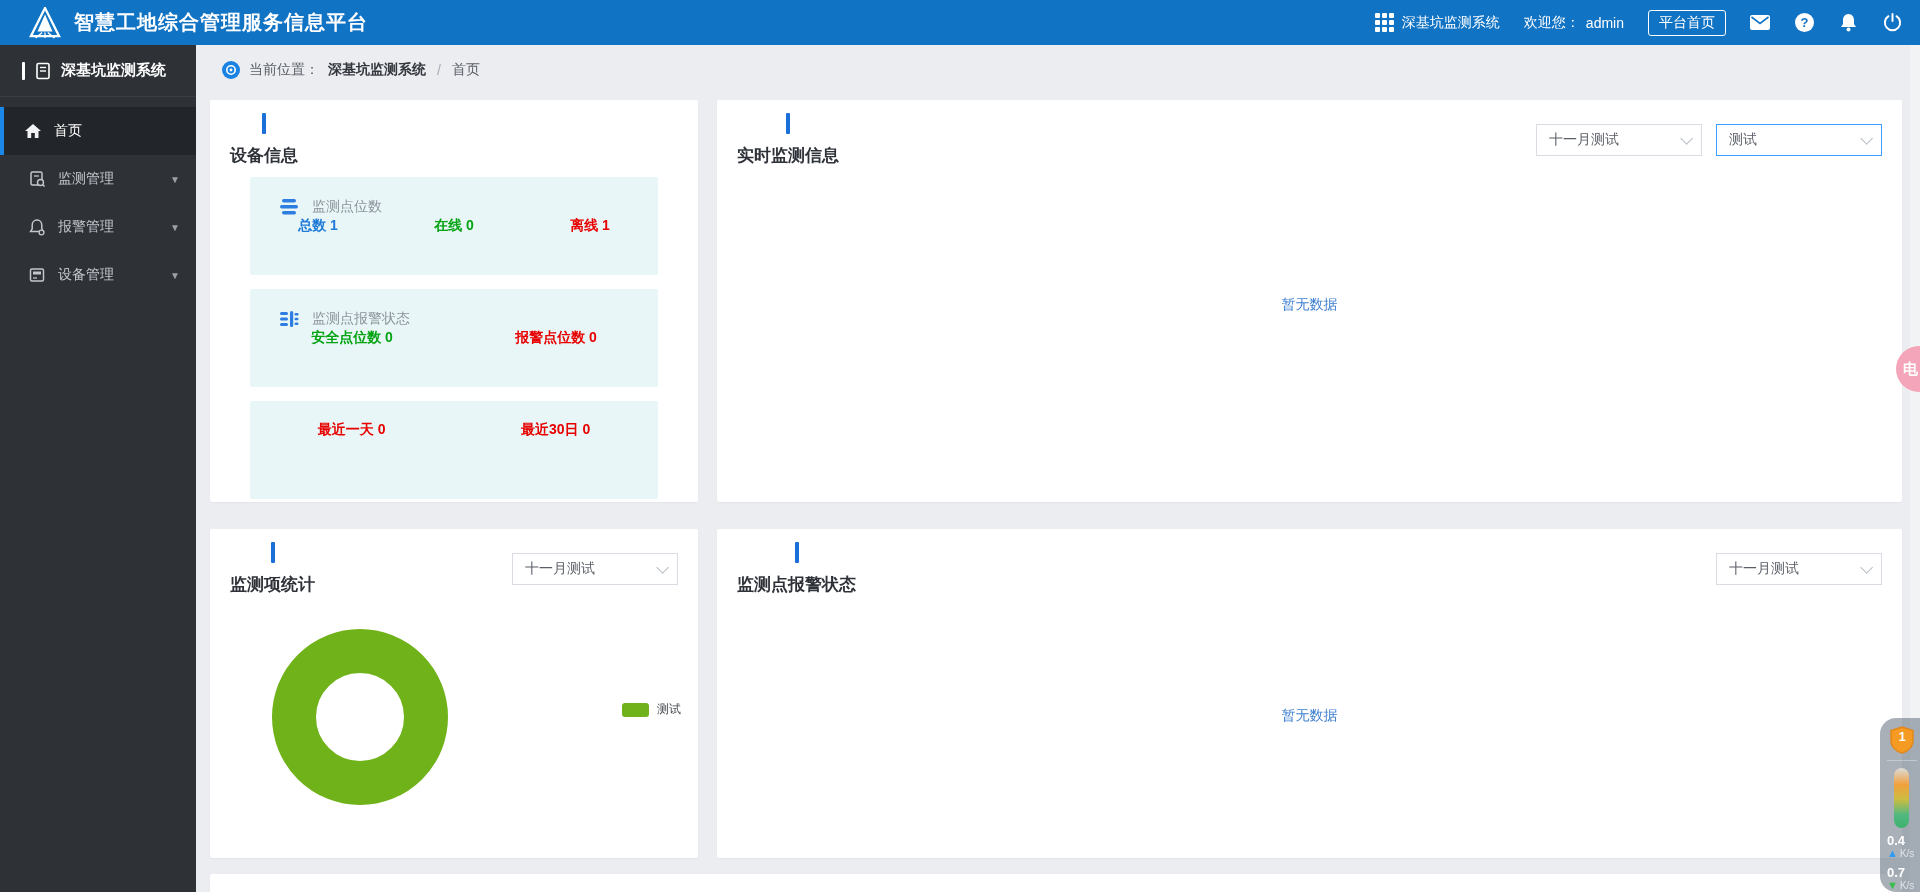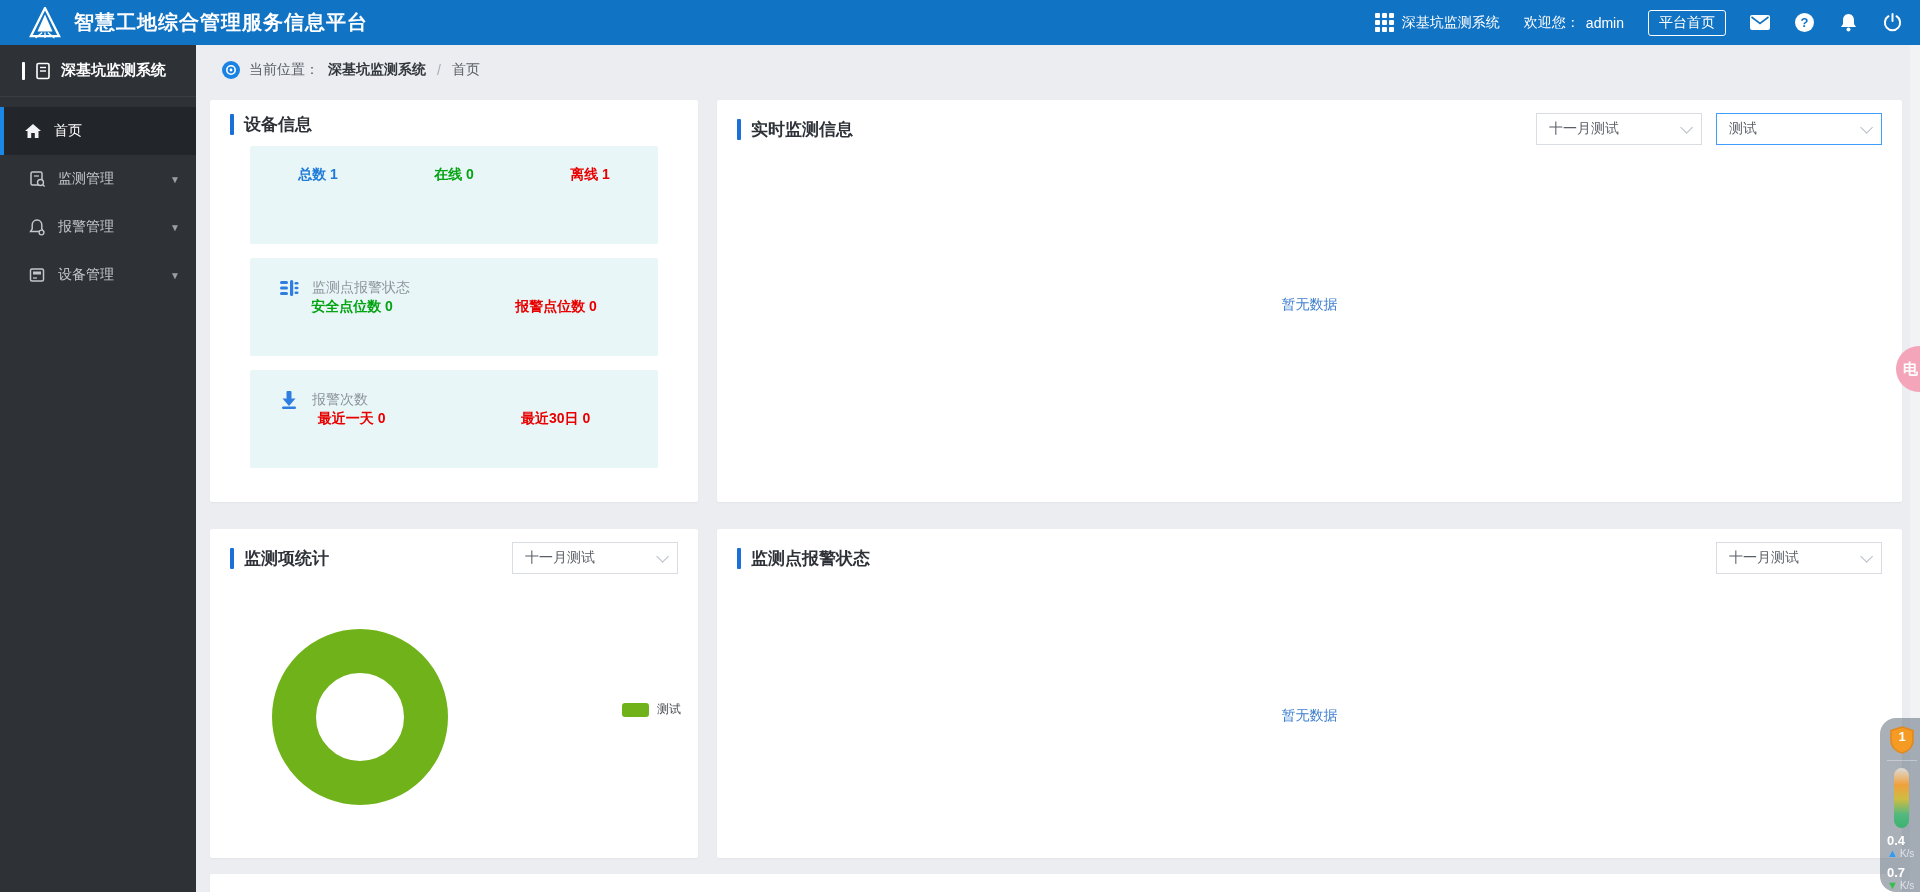--- a/index.html
+++ b/index.html
@@ -35,21 +35,21 @@
 
   
   .main { position:absolute; left:196px; top:45px; width:1724px; height:847px; background:#ebedf1; }
   .breadcrumb { position:absolute; left:26px; top:16px; display:flex; align-items:center; gap:9px;
     font-size:14px; color:#5a5f66; }
   .breadcrumb b { color:#33373d; }
   .crumb-sep { color:#a7adb5; margin:0 2px; }
 
   .card { position:absolute; background:#fff; border-radius:2px; box-shadow:0 1px 2px rgba(0,0,0,0.04); }
   .card-head { display:flex; align-items:center; justify-content:space-between; padding:13px 20px 10px 20px; }
-  .card-title { display:flex; align-items:center; gap:10px; font-size:17px; font-weight:bold; color:#2e3238; }
+  .card-title { display:flex; align-items:center; gap:10px; font-size:17px; font-weight:bold; color:#2e3238;flex-direction:column; }
   .tbar { width:4px; height:21px; background:#1a6fd8; border-radius:1px; }
 
   .select { height:32px; border:1px solid #d9dce3; border-radius:0; background:#fff;
     display:flex; align-items:center; justify-content:space-between; padding:0 12px; width:166px;
     font-size:14px; color:#5a5e66; cursor:pointer; }
   .select.focused { border-color:#3f9eff; }
   .chev { width:9px; height:9px; border-right:1.6px solid #b9bfc8; border-bottom:1.6px solid #b9bfc8;
     transform:rotate(45deg) translateY(-3px); }
 
   
@@ -217,20 +217,28 @@
 
   <div class="card" style="left:14px; top:55px; width:488px; height:402px;">
     <div class="card-head">
       <div class="card-title">
         <span class="tbar"></span>
         <span>设备信息</span>
       </div>
     </div>
 
     <div class="panel">
+      <div class="panel-label">
+        <svg class="pi" viewBox="0 0 22 20">
+          <rect x="4" y="2" width="14" height="3.4" rx="1.7" fill="#2e7de0"></rect>
+          <rect x="2" y="8" width="18" height="3.4" rx="1.7" fill="#2e7de0"></rect>
+          <rect x="4" y="14" width="14" height="3.4" rx="1.7" fill="#2e7de0"></rect>
+        </svg>
+        <span>监测点位数</span>
+      </div>
       <div class="panel-stats">
         <span class="stat c-blue"><span>总数</span> <span>1</span></span>
         <span class="stat c-green"><span>在线</span> <span>0</span></span>
         <span class="stat c-red"><span>离线</span> <span>1</span></span>
       </div>
     </div>
 
     <div class="panel">
       <div class="panel-label">
         <svg class="pi" viewBox="0 0 22 20">
@@ -244,28 +252,20 @@
         </svg>
         <span>监测点报警状态</span>
       </div>
       <div class="panel-stats">
         <span class="stat c-green"><span>安全点位数</span> <span>0</span></span>
         <span class="stat c-red"><span>报警点位数</span> <span>0</span></span>
       </div>
     </div>
 
     <div class="panel">
-      <div class="panel-label">
-        <svg class="pi" viewBox="0 0 22 20">
-          <rect x="8.5" y="1" width="5" height="8" rx="1" fill="#2e7de0"></rect>
-          <polygon points="11,16 4.5,8.5 17.5,8.5" fill="#2e7de0"></polygon>
-          <rect x="4" y="16.5" width="14" height="2.6" rx="1.3" fill="#2e7de0"></rect>
-        </svg>
-        <span>报警次数</span>
-      </div>
       <div class="panel-stats">
         <span class="stat c-red"><span>最近一天</span> <span>0</span></span>
         <span class="stat c-red"><span>最近30日</span> <span>0</span></span>
       </div>
     </div>
   </div>
 
   <div class="card" style="left:521px; top:55px; width:1185px; height:402px;">
     <div class="card-head">
       <div class="card-title">

